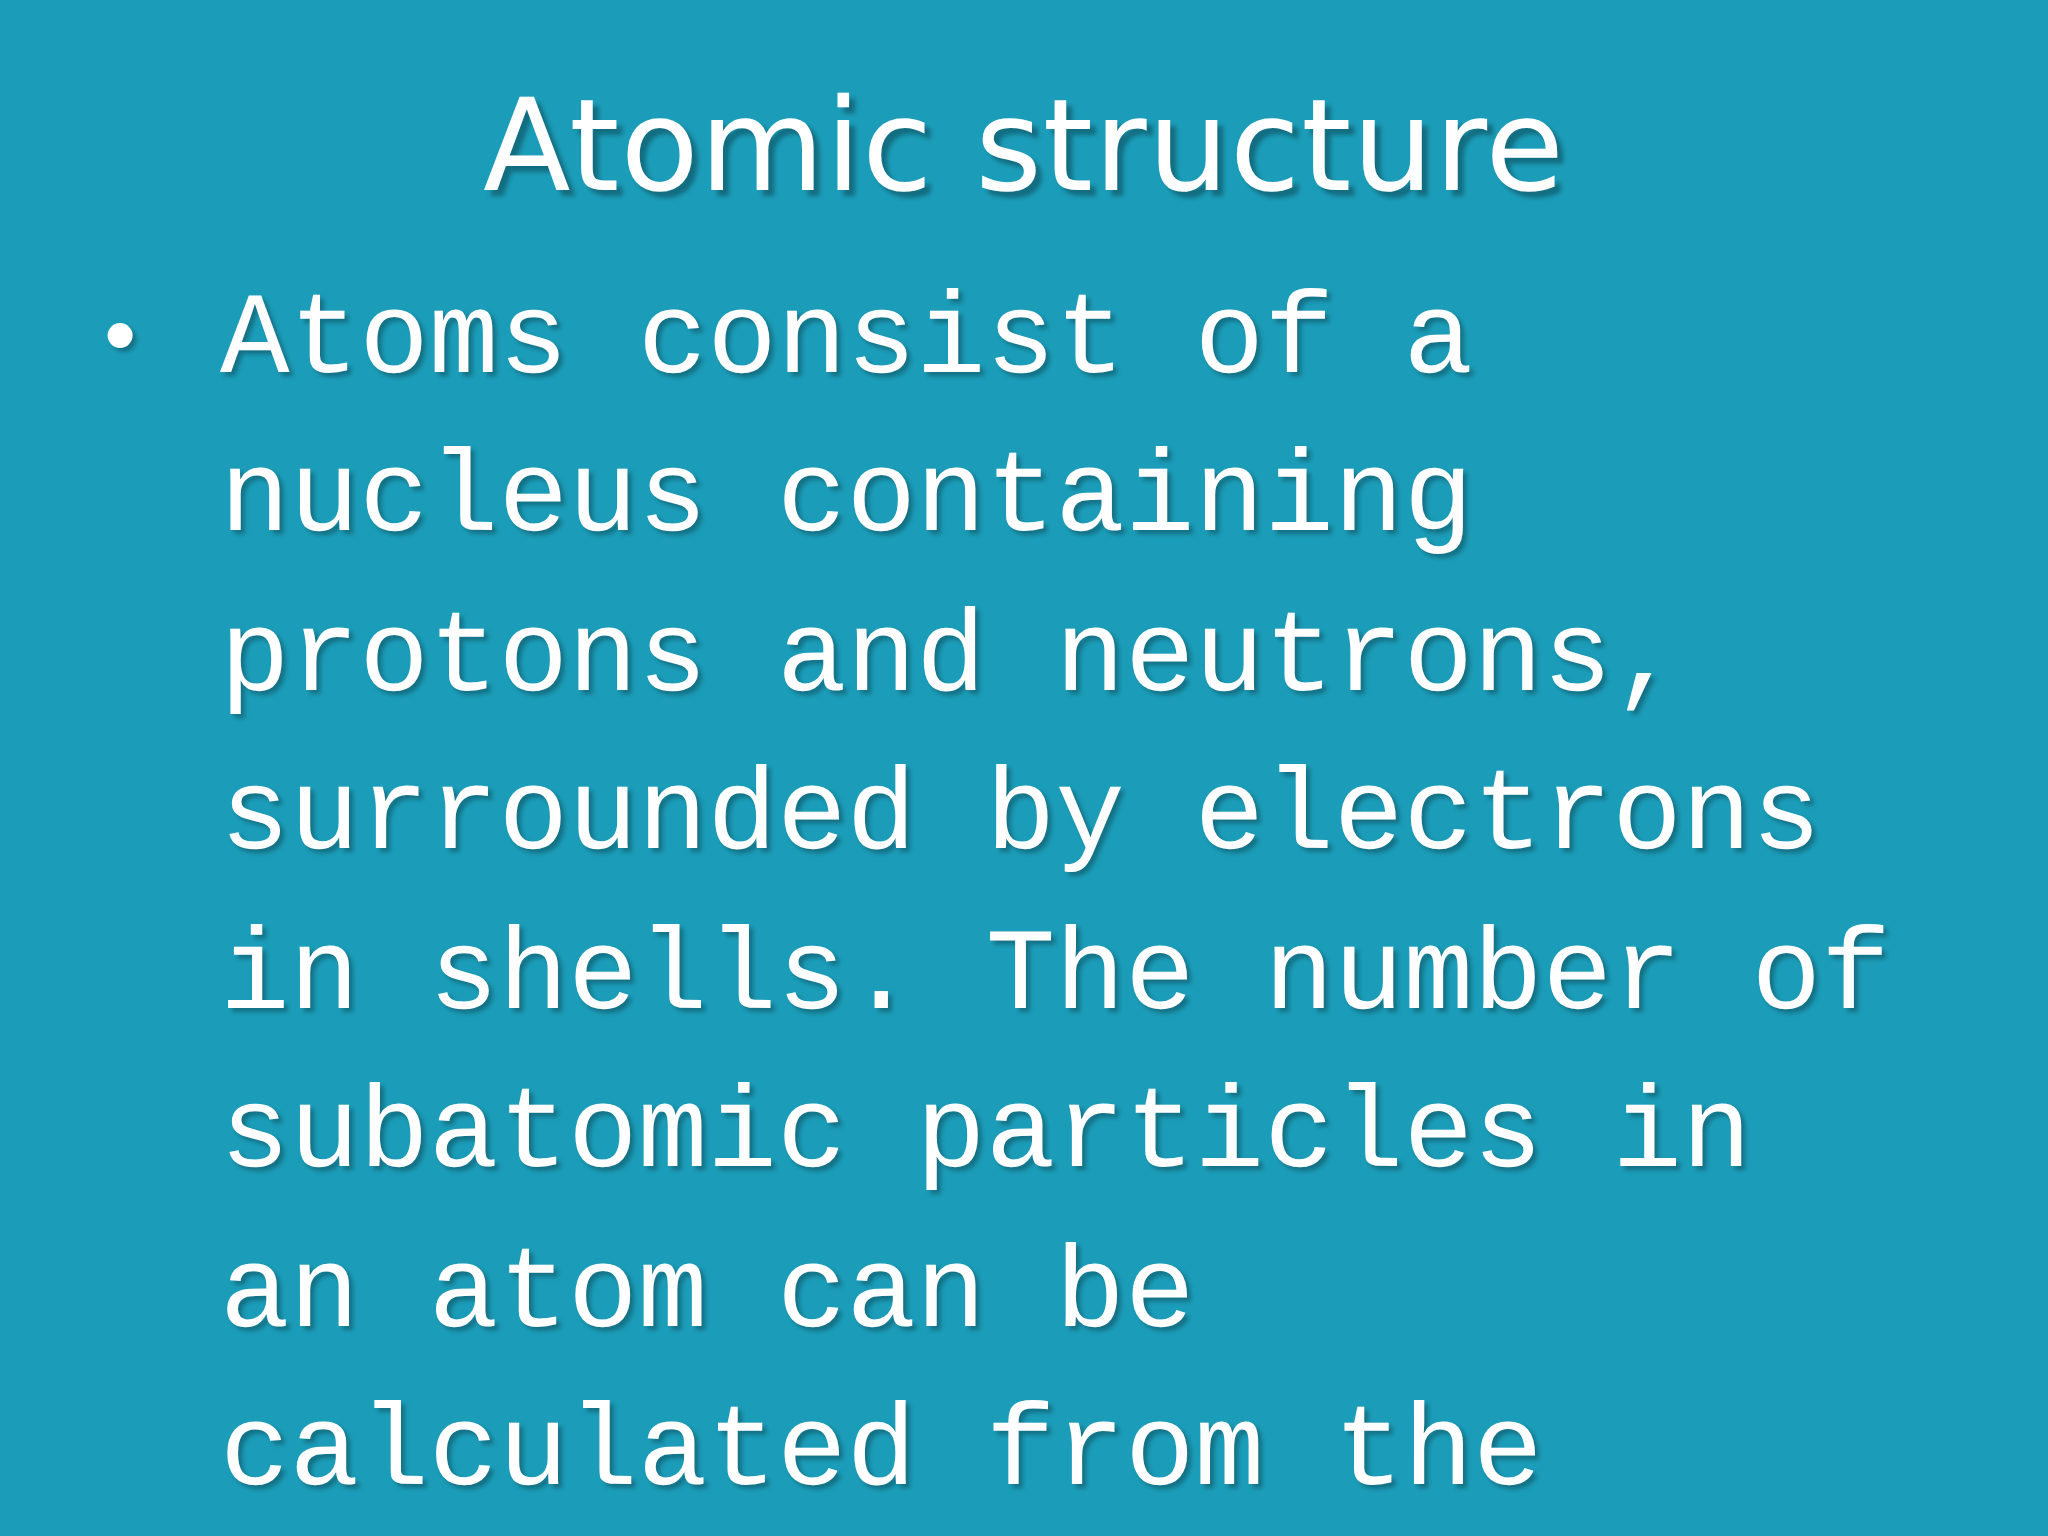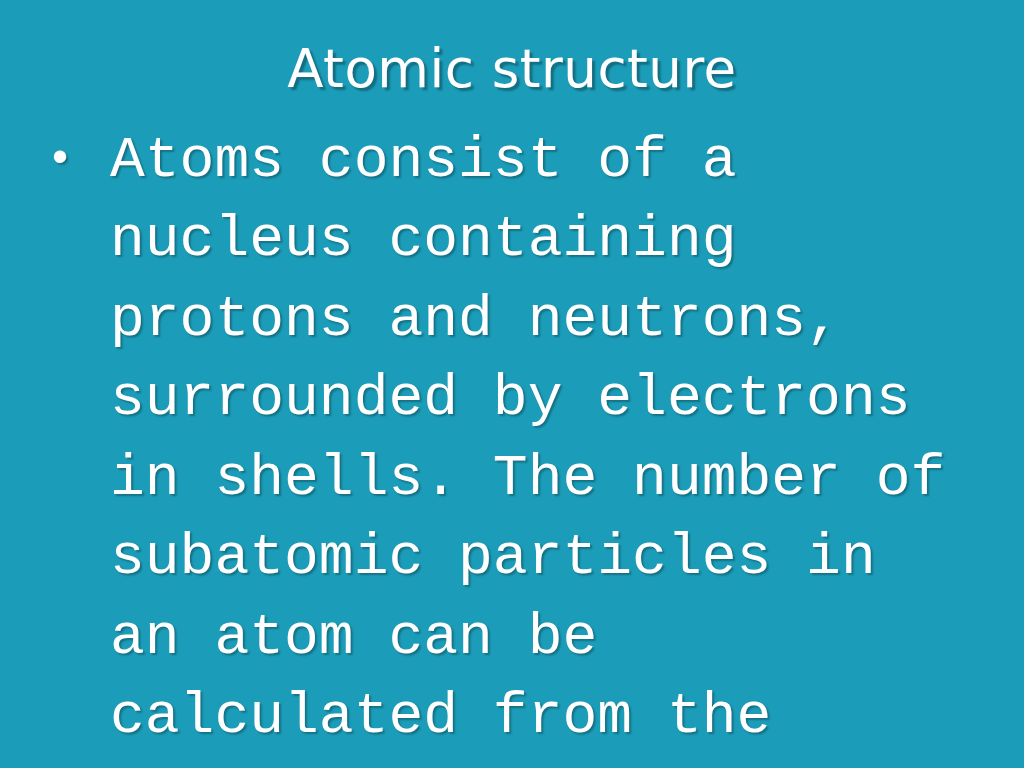--- a/index.html
+++ b/index.html
@@ -16,21 +16,21 @@
     position: relative;
     width: 1024px;
     height: 768px;
     background: #1b9cb8;
     box-sizing: border-box;
   }
   .slide-title {
     width: 100%;
     text-align: center;
     color: #ffffff;
-    font-size: 53px;
+    font-size: 64px;
     font-weight: normal;
     letter-spacing: 0.5px;
     line-height: 1.0;
     margin: 0;
     padding-top: 42px;
     text-shadow: 3px 3px 2px rgba(0,0,0,0.30);
     font-family: "DejaVu Sans", sans-serif;
   }
   .body-block {
     margin-top: 26px;

